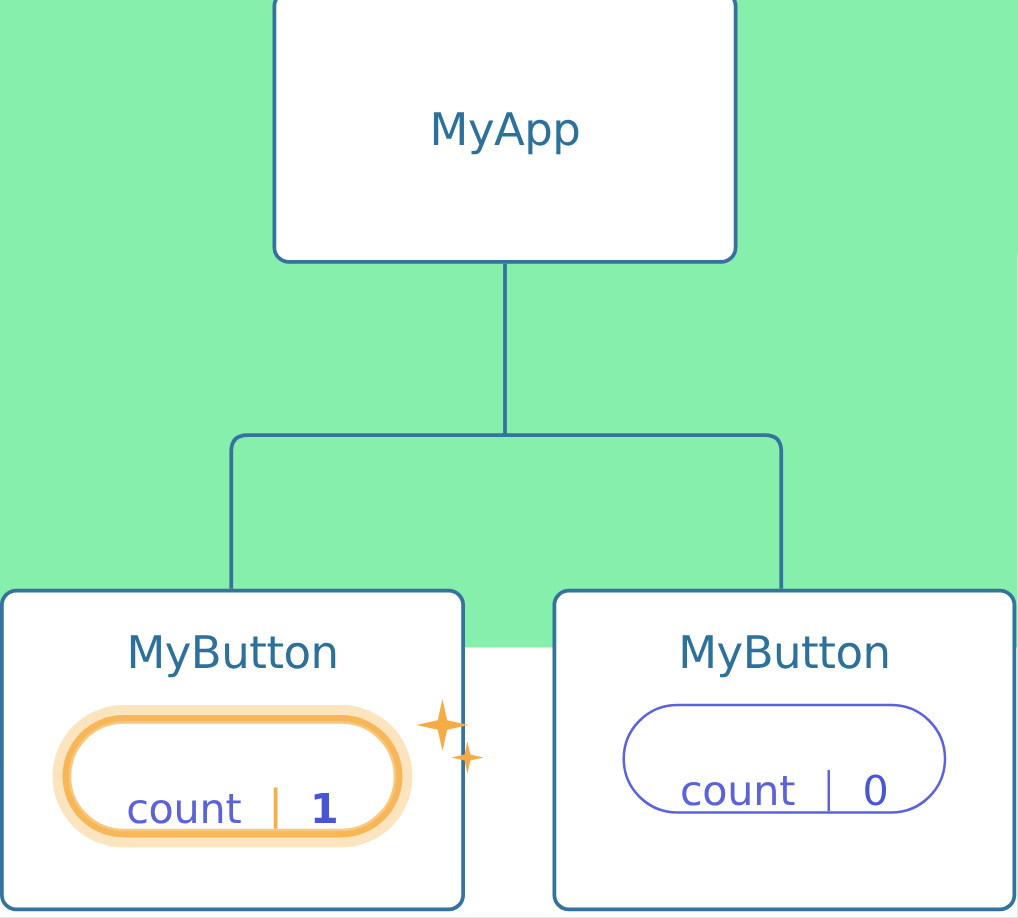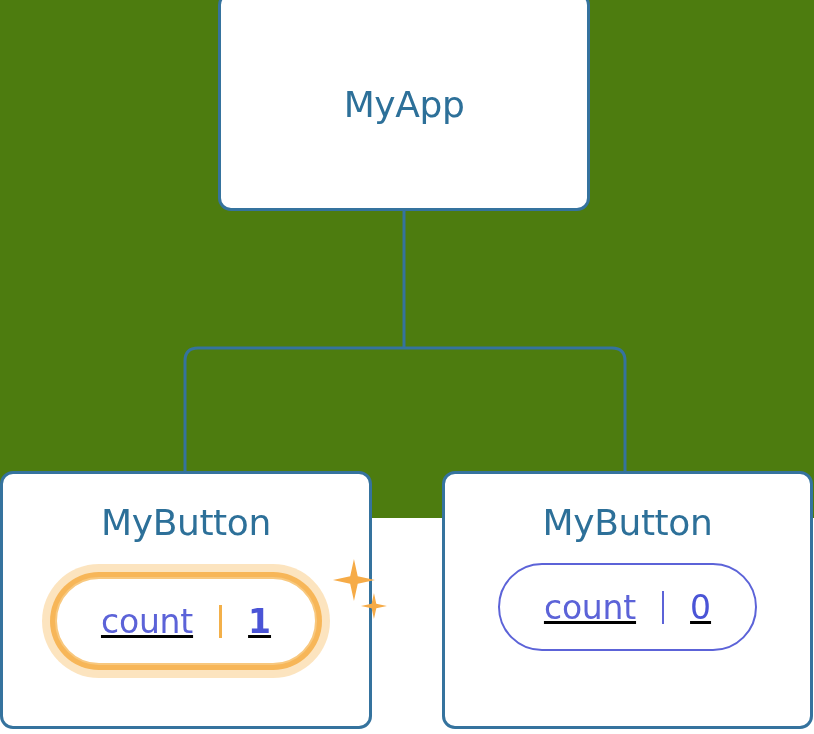--- a/index.html
+++ b/index.html
@@ -11,21 +11,21 @@
     width: 814px;
     height: 734px;
     overflow: hidden;
     font-family: "DejaVu Sans", "Liberation Sans", sans-serif;
   }
 
   #stage {
     position: relative;
     width: 814px;
     height: 518px;
-    background: #4d7c0f;
+    background: #86efac;
   }
 
   
   #connectors {
     position: absolute;
     left: 0;
     top: 0;
     width: 814px;
     height: 734px;
     z-index: 1;
@@ -88,26 +88,25 @@
     margin-top: 22px;
     display: flex;
     align-items: center;
     justify-content: center;
   }
 
   
   .pill {
     position: relative;
     display: flex;
-    align-items: center;
+    align-items: flex-end;
     height: 88px;
     border-radius: 999px;
     background: #ffffff;
     box-sizing: border-box;
-    text-decoration: underline;
   }
   .pill.plain {
     border: 2px solid #5c63d8;
   }
 
   .pill-label,
   .pill-value {
     display: flex;
     align-items: center;
     justify-content: center;

